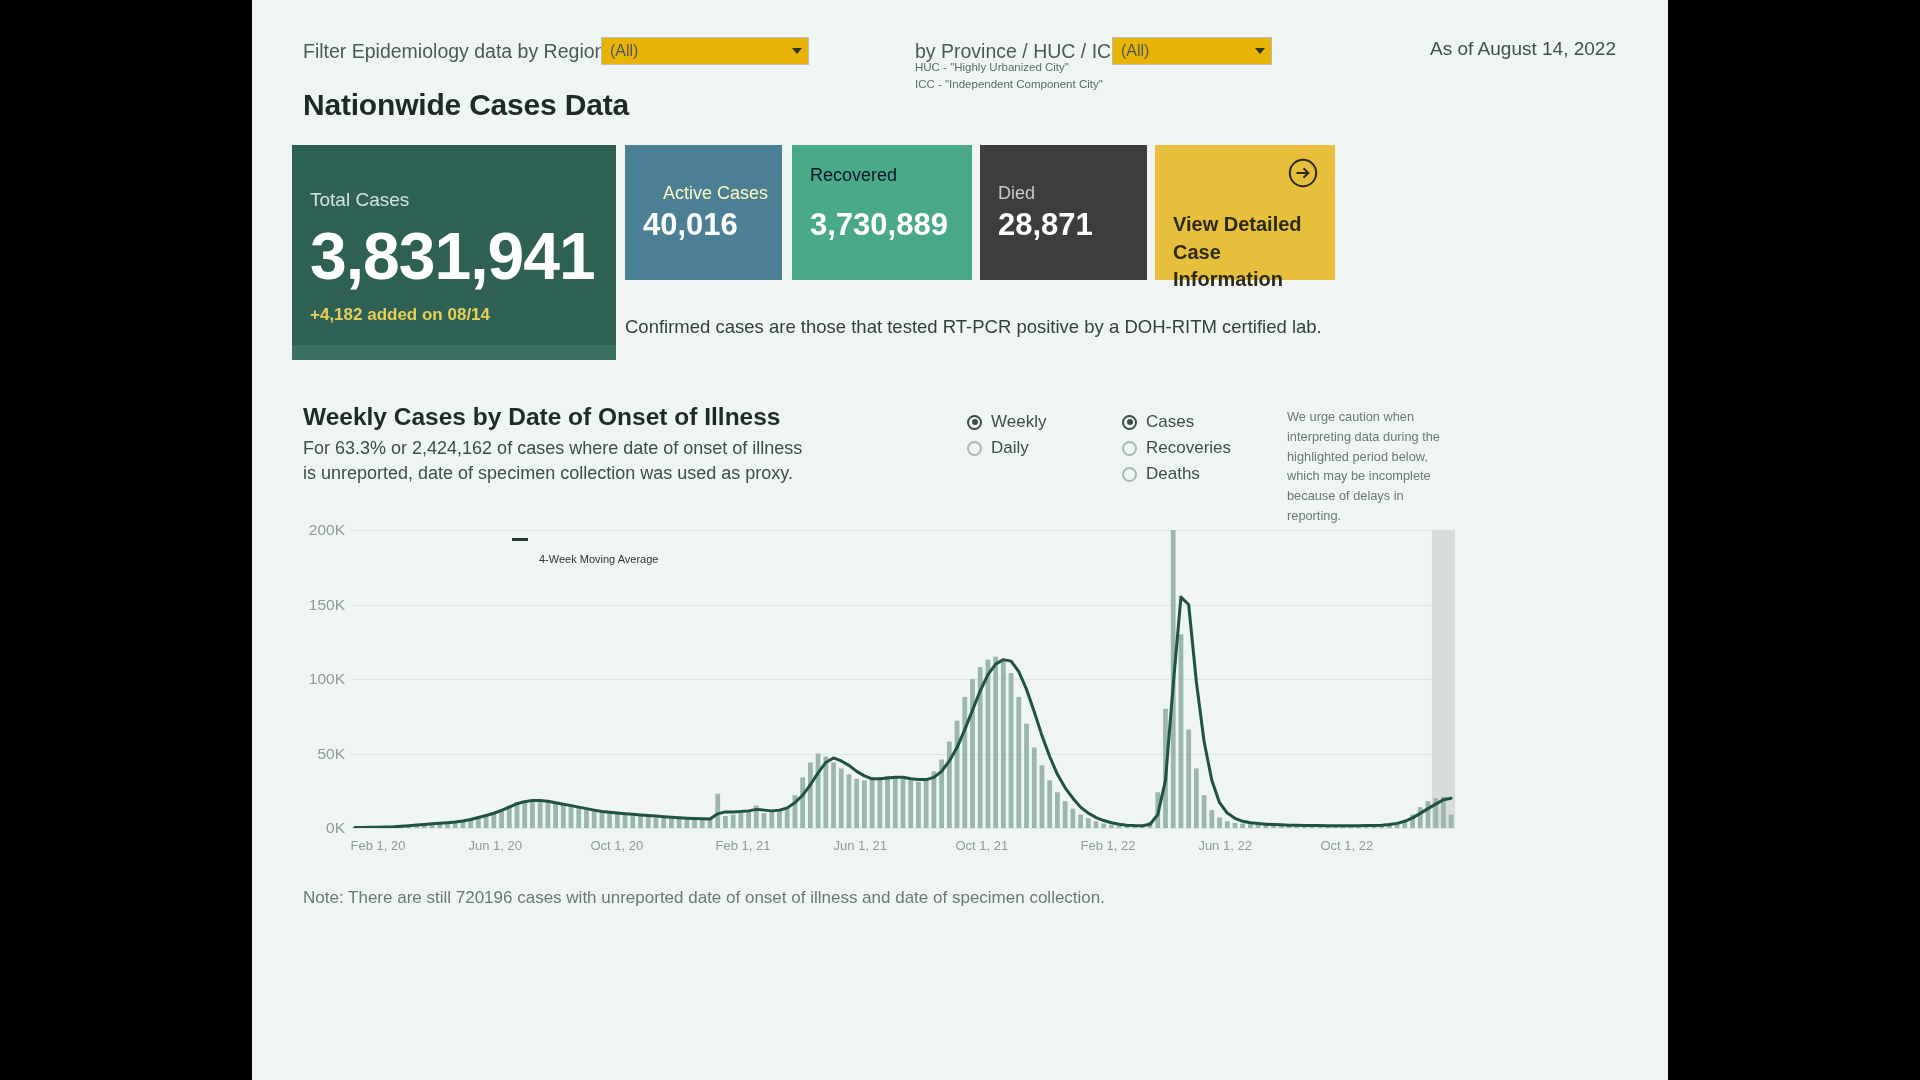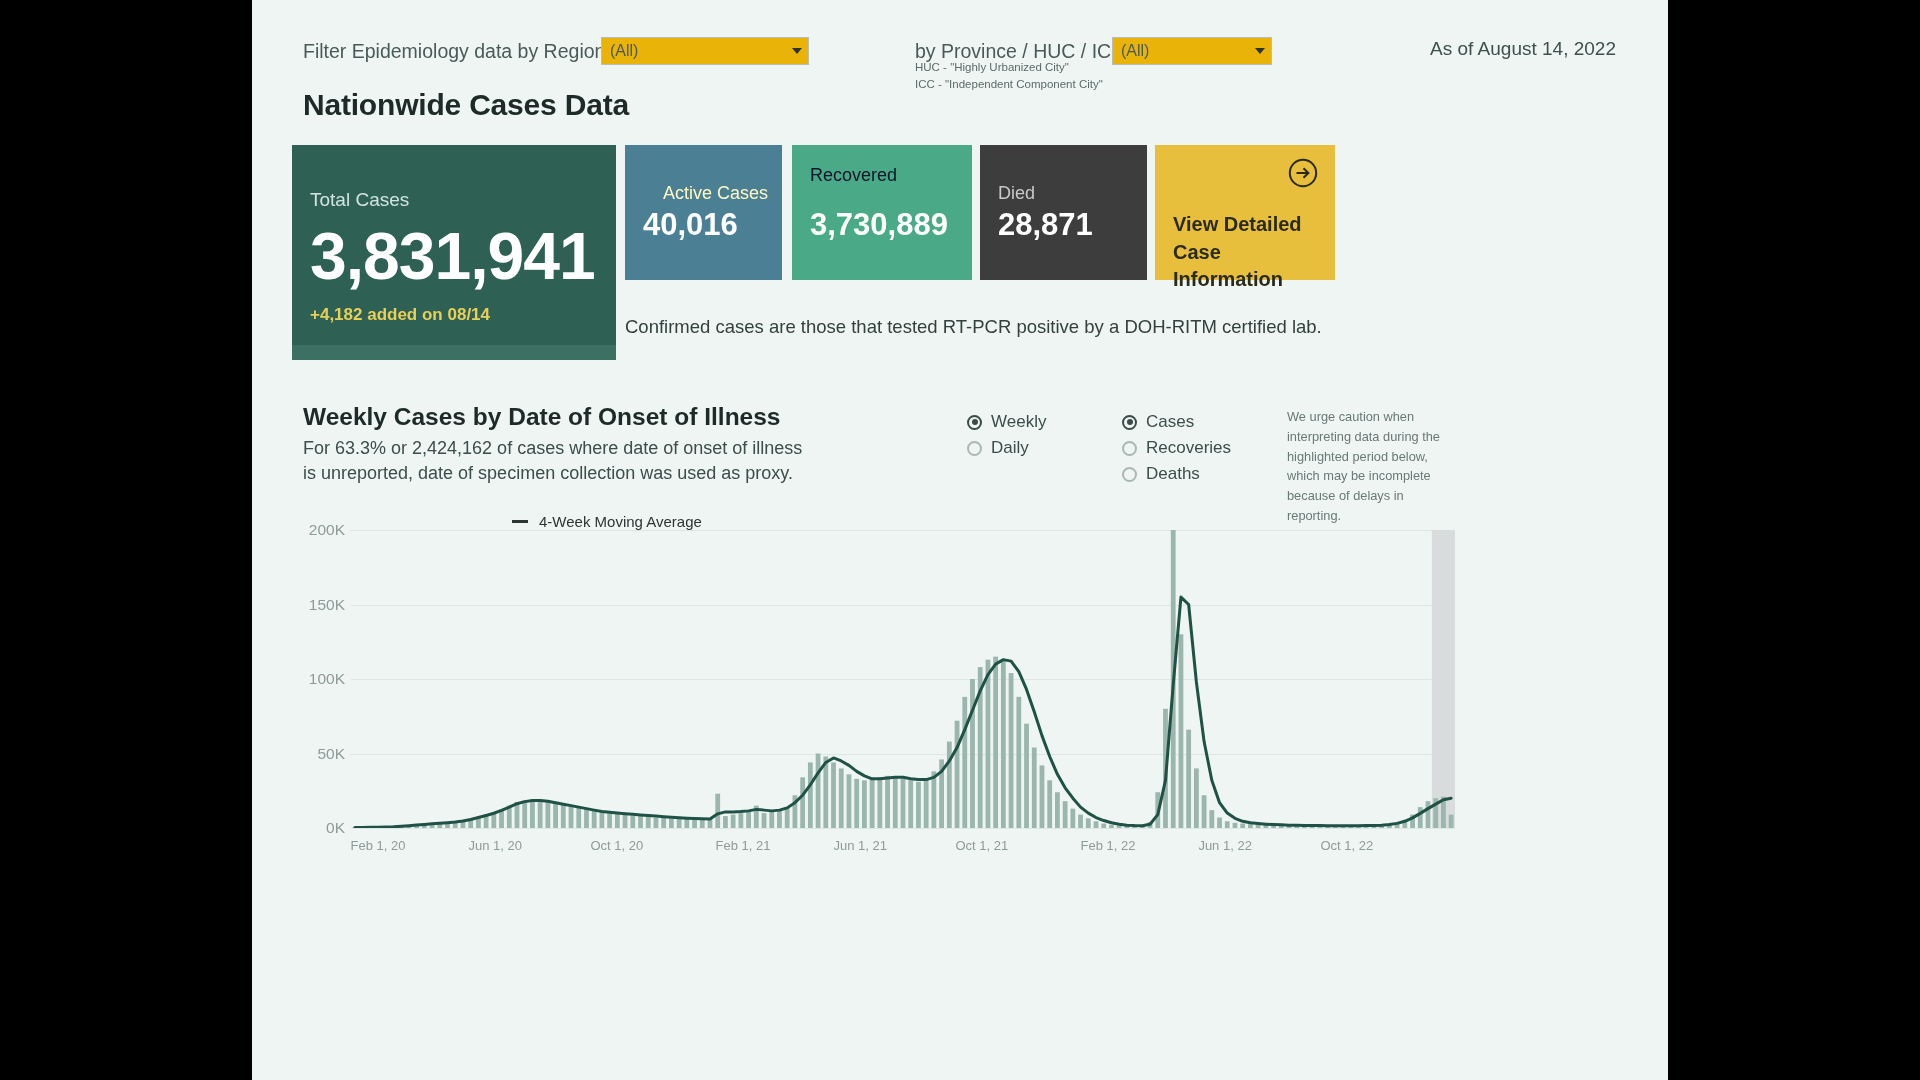--- a/index.html
+++ b/index.html
@@ -313,23 +313,24 @@
     display: flex;
     align-items: center;
   }
   .legend-dash {
     width: 16px;
     height: 3px;
     background: #2b3634;
     margin-right: 11px;
   }
   .legend-text {
-    font-size: 15px;
+    font-size: 11px;
     color: #2b3634;
     white-space: nowrap;
+    margin-top: 40px;
   }
 
   
   .plot {
     position: absolute;
     left: 51px;
     top: 135px;
     width: 1152px;
     height: 298px;
   }
@@ -663,16 +664,17 @@
           <div class="xlabel" style="left: 144.182px;">Jun 1, 20</div>
           <div class="xlabel" style="left: 265.843px;">Oct 1, 20</div>
           <div class="xlabel" style="left: 392.03px;">Feb 1, 21</div>
           <div class="xlabel" style="left: 509.165px;">Jun 1, 21</div>
           <div class="xlabel" style="left: 630.826px;">Oct 1, 21</div>
           <div class="xlabel" style="left: 757.013px;">Feb 1, 22</div>
           <div class="xlabel" style="left: 874.147px;">Jun 1, 22</div>
           <div class="xlabel" style="left: 995.808px;">Oct 1, 22</div>
         </div>
 
+      <div class="note-bottom">Note: There are still 720196 cases with unreported date of onset of illness and date of specimen collection.</div>
     </div>
 
   </div>
 </div>
 
 </body></html>

